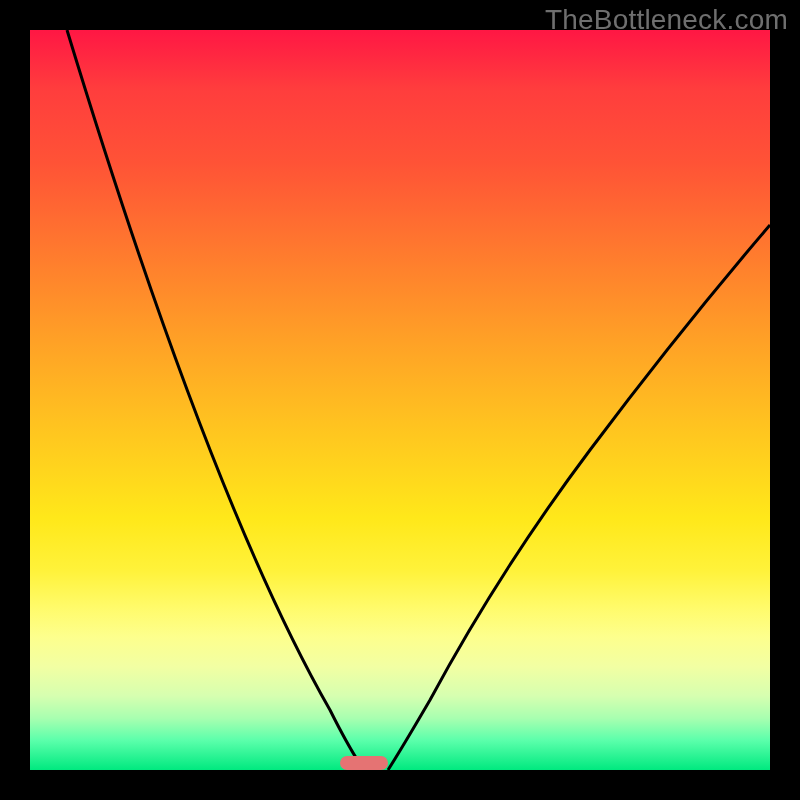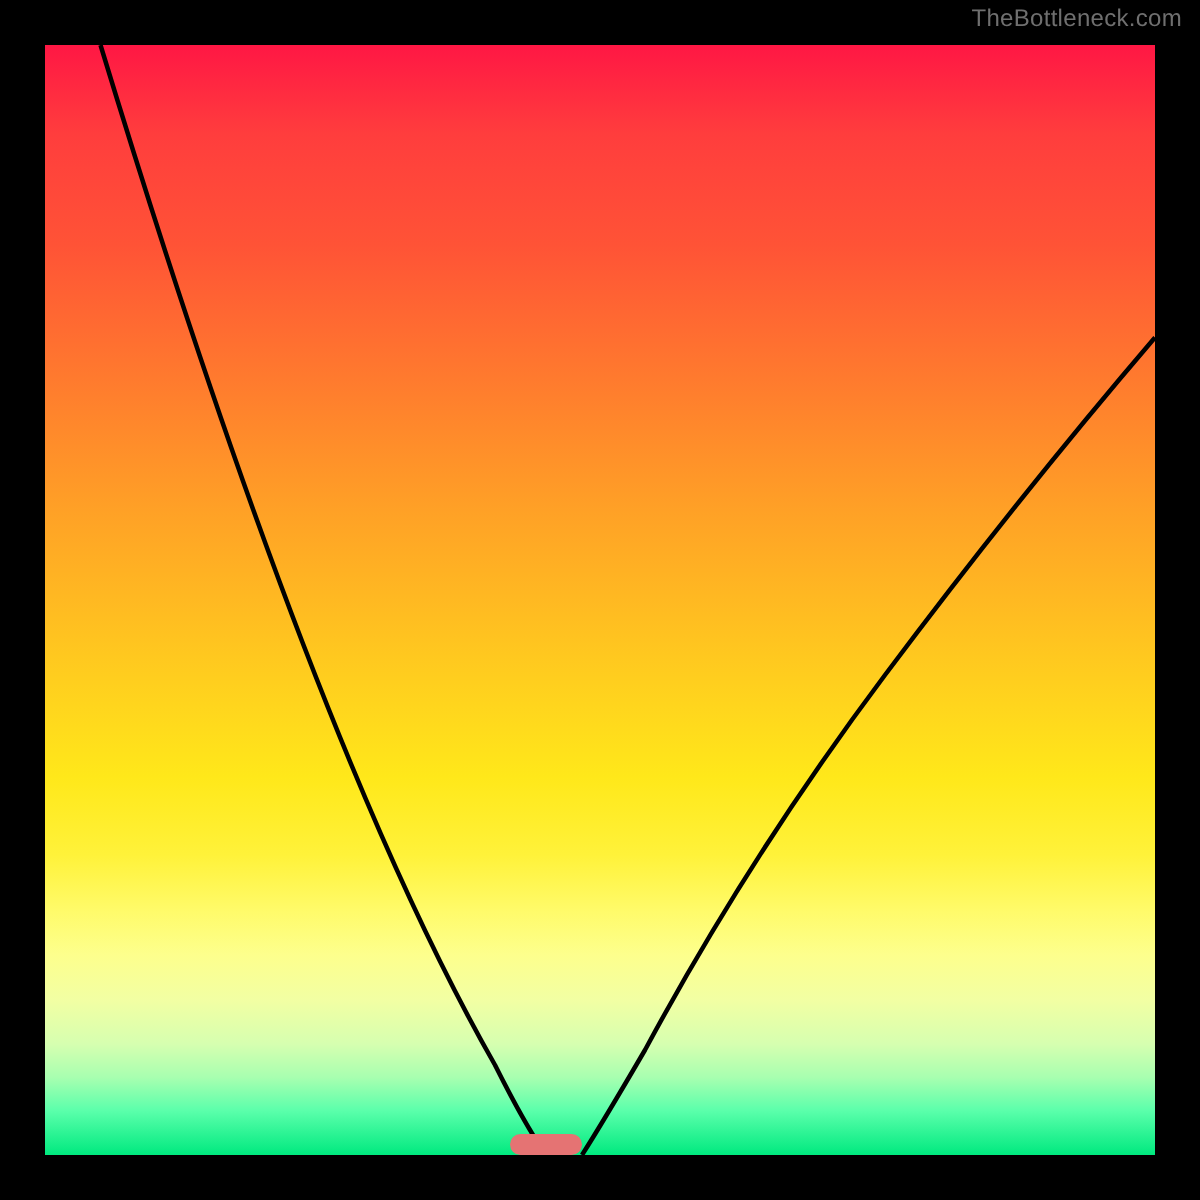--- a/index.html
+++ b/index.html
@@ -55,21 +55,21 @@
     background: #e57373;
     border-radius: 7px;
     bottom: 0px;
     left: 310px;
   }
   .watermark {
     position: absolute;
     top: 4px;
     right: 12px;
     color: #6f6f6f;
-    font-size: 16px;
+    font-size: 28px;
     font-weight: 500;
     letter-spacing: 0.2px;
   }
 </style>
 </head>
 <body>
 
 <div class="frame">
   <div class="plot">
     <svg class="curve-svg" viewBox="0 0 740 740" preserveAspectRatio="none">

